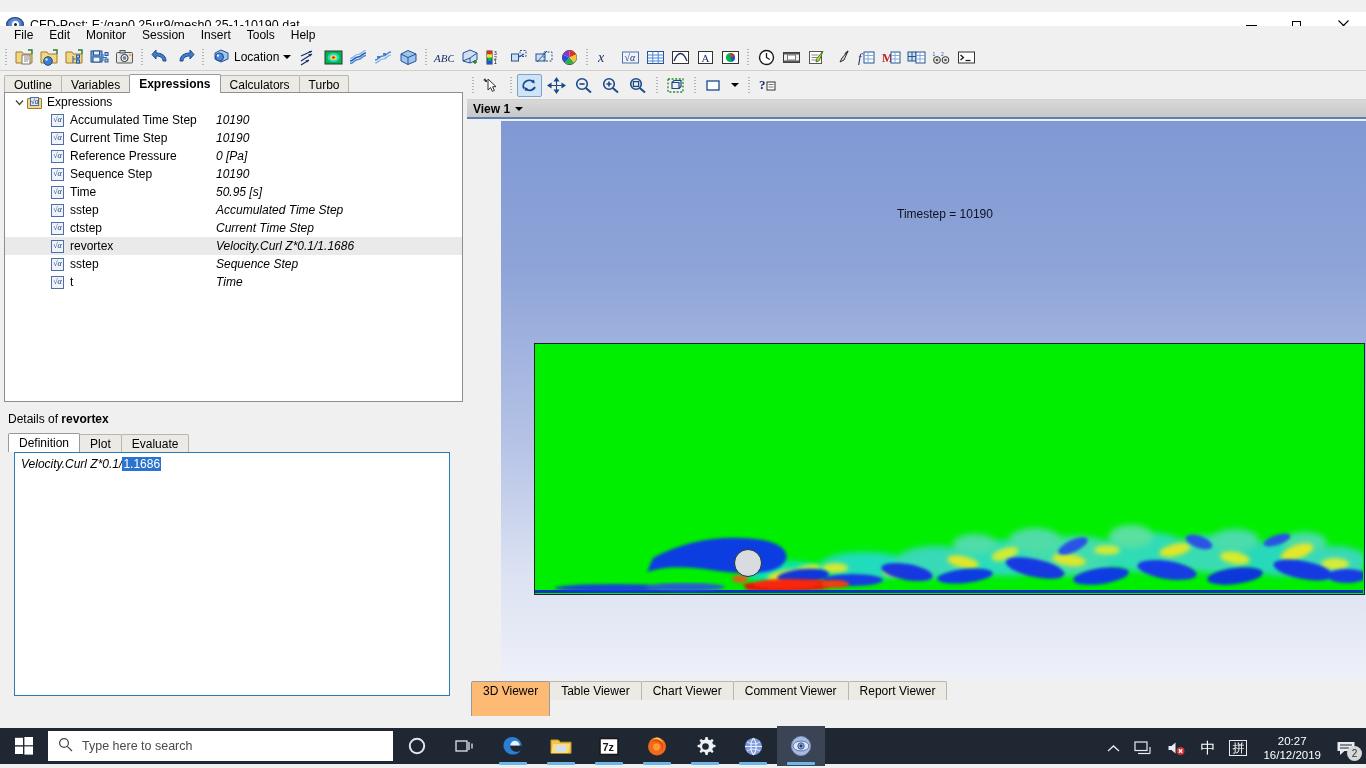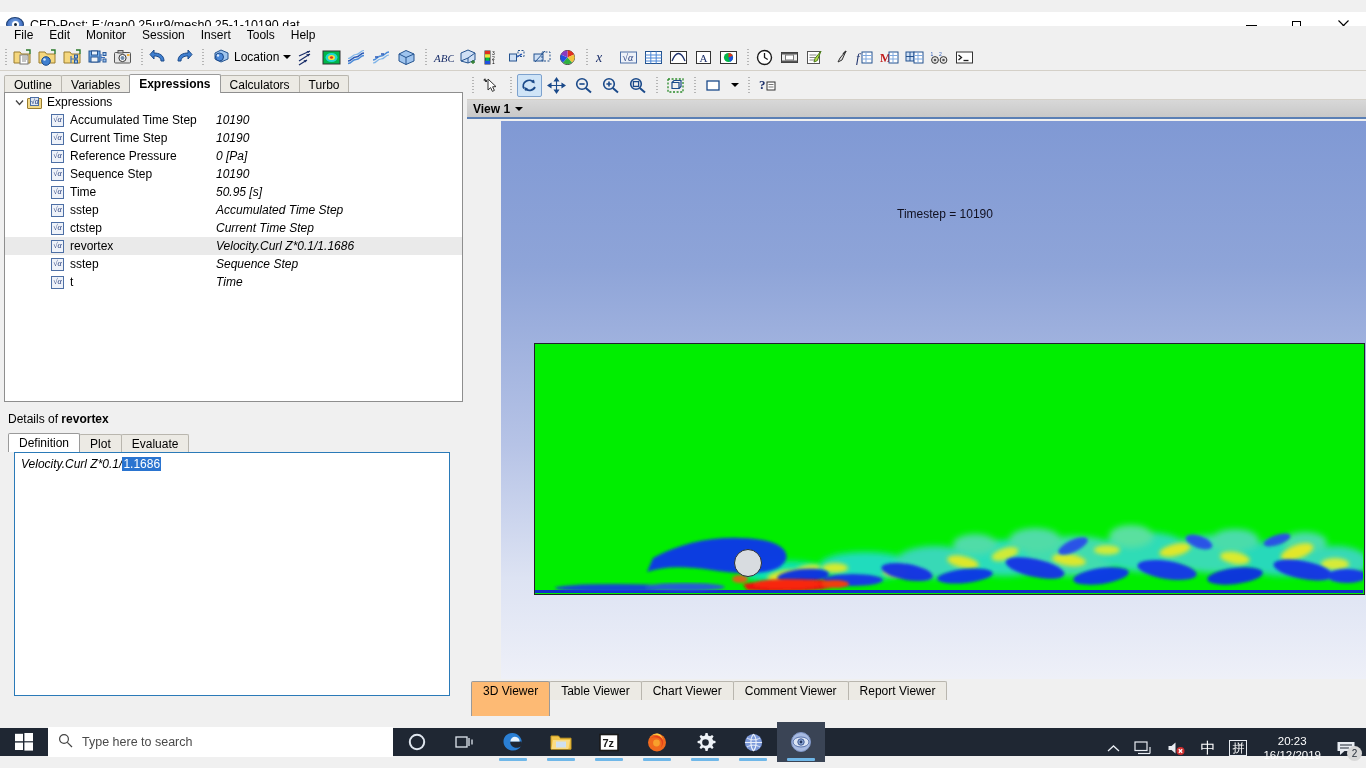--- a/index.html
+++ b/index.html
@@ -37,21 +37,21 @@
 
   
   .toolbar {
     position:absolute; left:0; top:44px; width:1366px; height:27px;
     background:#f0f0f0; border-bottom:1px solid #d4d0c8;
     display:flex; align-items:center;
   }
   .tb-grip { width:6px; height:20px; margin:0 2px 0 3px;
      background-image:repeating-linear-gradient(to bottom, #b5b5b5 0 1px, transparent 1px 3px);
      background-size:2px 3px; background-position:2px 2px; background-repeat:repeat-y; }
-  .tbi { width:23px; height:22px; margin:0 1px; display:flex; align-items:center; justify-content:flex-start;
+  .tbi { width:23px; height:22px; margin:0 1px; display:flex; align-items:center; justify-content:flex-end;
      border:1px solid transparent; border-radius:2px; position:relative; }
   .tbi svg { display:block; }
   .tb-loc { display:flex; align-items:center; height:22px; padding:0 3px; border:1px solid transparent; border-radius:2px; }
   .tb-loc .lbl { font-size:12px; margin:0 4px 0 3px; }
   .caret-dn { width:0;height:0;border-left:4px solid transparent;border-right:4px solid transparent;border-top:4px solid #000; }
 
   
   .leftpanel { position:absolute; left:0; top:71px; width:467px; height:645px; background:#f0f0f0; }
   .tabstrip { position:absolute; left:4px; top:3px; width:459px; height:19px; display:flex; align-items:flex-end; }
   .tab { height:18px; padding:1px 9px 0 9px; font-size:12px; background:#eceae4; border:1px solid #b9b6ae;
@@ -120,21 +120,21 @@
   .triad { position:absolute; right:18px; bottom:16px; width:74px; height:80px; }
   .tri-lbl { position:absolute; font-size:12px; }
 
   .vtabs { position:absolute; left:0; top:608px; width:899px; height:37px; background:#f0f0f0;
      display:flex; align-items:flex-start; padding-left:4px; padding-top:2px; }
   .vtab { height:19px; padding:2px 11px 0 11px; font-size:12px; background:#eceae4;
      border:1px solid #b9b6ae; border-bottom:none; border-radius:2px 2px 0 0; margin-right:-1px; line-height:15px; }
   .vtab.active { background:#fdba74; border-color:#9a9a9a; height:35px; position:relative; z-index:2; }
 
   
-  .taskbar { position:absolute; left:0; top:728px; width:1366px; height:28px; background:#1f2733;
+  .taskbar { position:absolute; left:0; top:728px; width:1366px; height:36px; background:#1f2733;
      display:flex; align-items:center; }
   .start { width:48px; height:40px; display:flex; align-items:center; justify-content:center; }
   .searchbox { width:345px; height:30px; background:#ffffff; display:flex; align-items:center;
      margin-left:0px; padding-left:10px; color:#4a4a4a; font-size:12.5px; }
   .searchbox .mag { margin-right:9px; }
   .tbtn { width:48px; height:40px; display:flex; align-items:center; justify-content:center; position:relative; }
   .tbtn.running::after { content:""; position:absolute; bottom:1px; left:10px; width:28px; height:3px;
      background:#6fb7e8; border-radius:1px; }
   .tbtn.active { background:#3a4455; }
   .tray { position:absolute; right:0; top:0; height:40px; display:flex; align-items:center; color:#fff; }
@@ -854,21 +854,21 @@
           <path d="M1.5 6 h3 L8.5 2.5 v11 L4.5 10 h-3 z" fill="#e8ecf2"></path>
           <circle cx="13.5" cy="11" r="4" fill="#d03030"></circle>
           <path d="M11.8 9.3 L15.2 12.7 M15.2 9.3 L11.8 12.7" stroke="#fff" stroke-width="1.3"></path>
         </svg>
       </div>
       <div class="tray-item" style="font-size:15px;">中</div>
       <div class="tray-item">
         <span style="border:1px solid #e8ecf2; padding:0 2px; font-size:12px; line-height:14px; display:inline-block;">拼</span>
       </div>
       <div class="clock">
-        <span>20:23</span>
+        <span>20:27</span>
         <span>16/12/2019</span>
       </div>
       <div class="notif">
         <svg width="20" height="17" viewBox="0 0 20 17">
           <path d="M1.5 2 h17 v9 h-10 L4 15 v-4 h-2.5 z" fill="#e8ecf2"></path>
           <path d="M4 5 h12 M4 8 h9" stroke="#1f2733" stroke-width="1.1"></path>
         </svg>
         <span class="badge">2</span>
       </div>
     </div>

